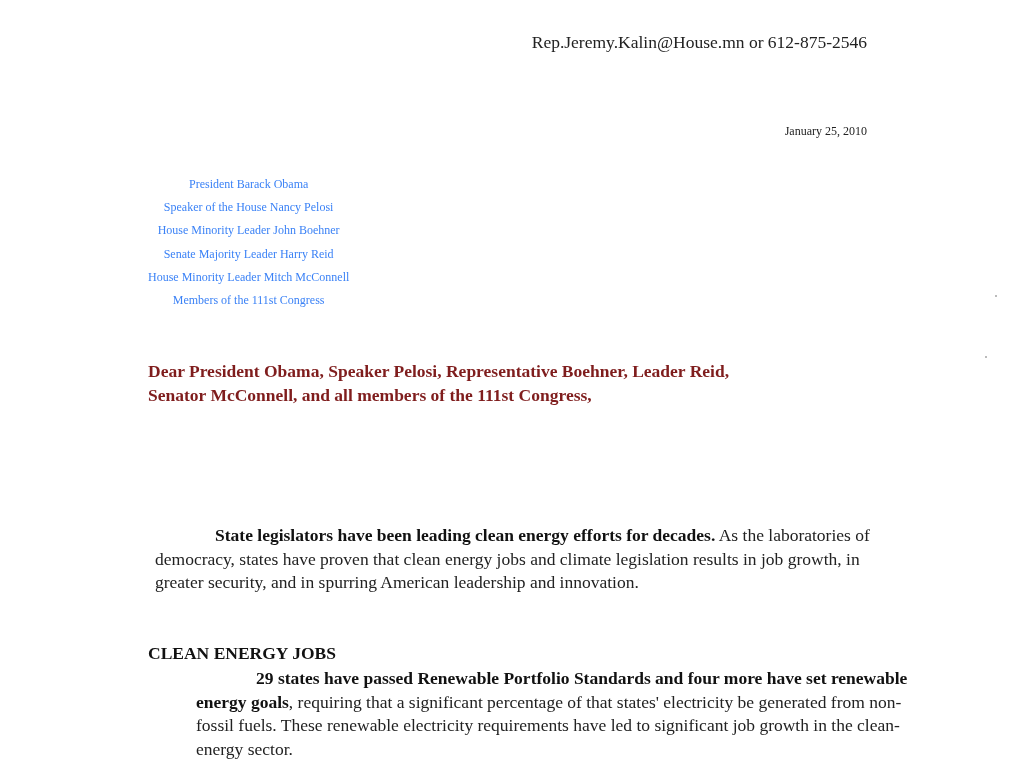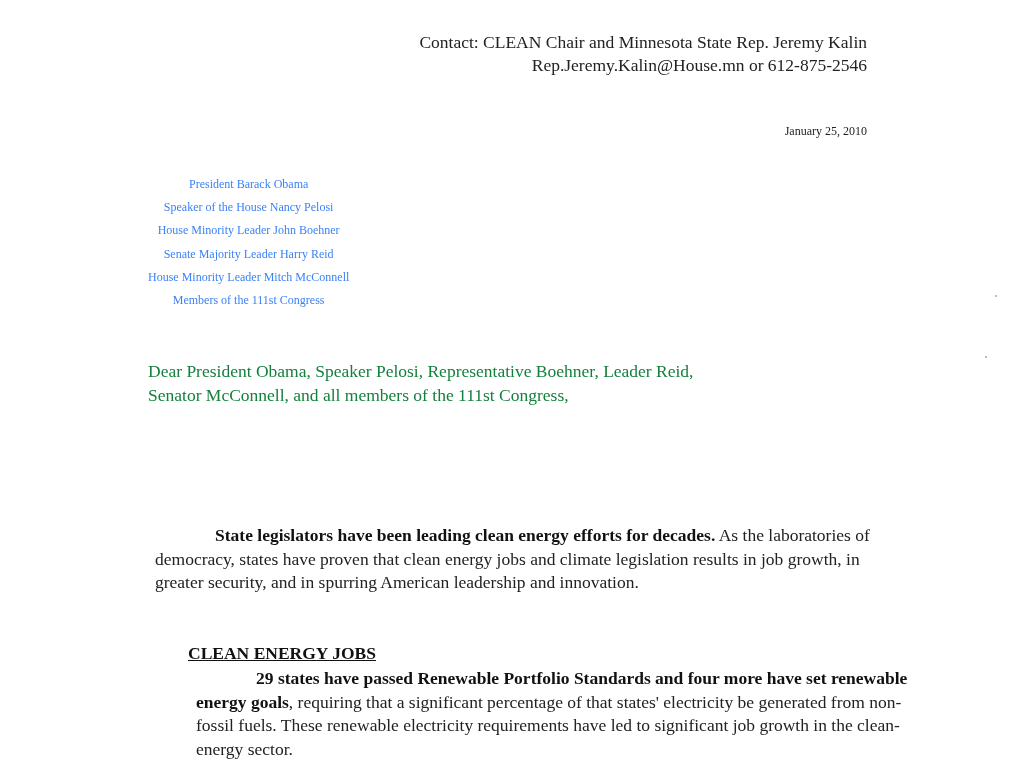--- a/index.html
+++ b/index.html
@@ -18,45 +18,43 @@
       position: absolute; right: 157px; top: 124px;
       font-size: 12px; color: #222;
     }
     .addressees {
       position: absolute; left: 148px; top: 173px;
       font-size: 12px; line-height: 23.2px; color: #3b82f6; text-align: center;
     }
     .addressees div { white-space: nowrap; }
     .salutation {
       position: absolute; left: 148px; top: 360px; width: 700px;
-      font-size: 17.5px; line-height: 23.5px; color: #15803d;
+      font-size: 17.5px; line-height: 23.5px; color: #7f1d1d; font-weight: bold;
     }
     .para {
       position: absolute; left: 148px; width: 725px;
       font-size: 17.5px; line-height: 23.5px; color: #222;
     }
     .p1 { top: 455px; }
     .p2 { top: 524px; margin-left: 7px; }
     .p3 { top: 667px; margin-left: 48px; }
     .indent { display: inline-block; width: 60px; }
     b { font-weight: bold; color: #111; }
     .heading {
       position: absolute; left: 148px; top: 643px;
-      font-size: 17.5px; font-weight: bold; text-decoration: underline;
+      font-size: 17.5px; font-weight: bold; 
       color: #111;
-      margin-left: 40px;
     }
     .speck { position: absolute; width: 2px; height: 2px; background: #bbb; }
   </style>
 </head>
 <body>
 
 <div class="page">
   <div class="contact">
-    <div>Contact: CLEAN Chair and Minnesota State Rep. Jeremy Kalin</div>
     <div>Rep.Jeremy.Kalin@House.mn or 612-875-2546</div>
   </div>
 
   <div class="date">January 25, 2010</div>
 
   <div class="addressees">
     <div>President Barack Obama</div>
     <div>Speaker of the House Nancy Pelosi</div>
     <div>House Minority Leader John Boehner</div>
     <div>Senate Majority Leader Harry Reid</div>

